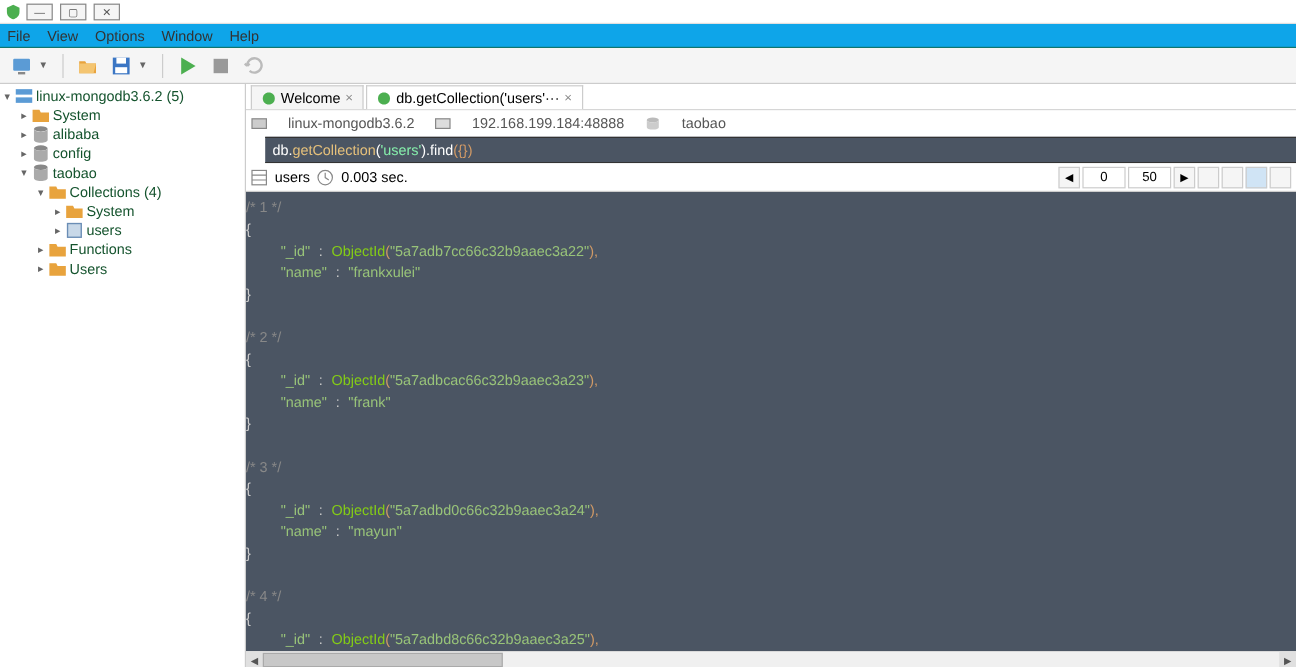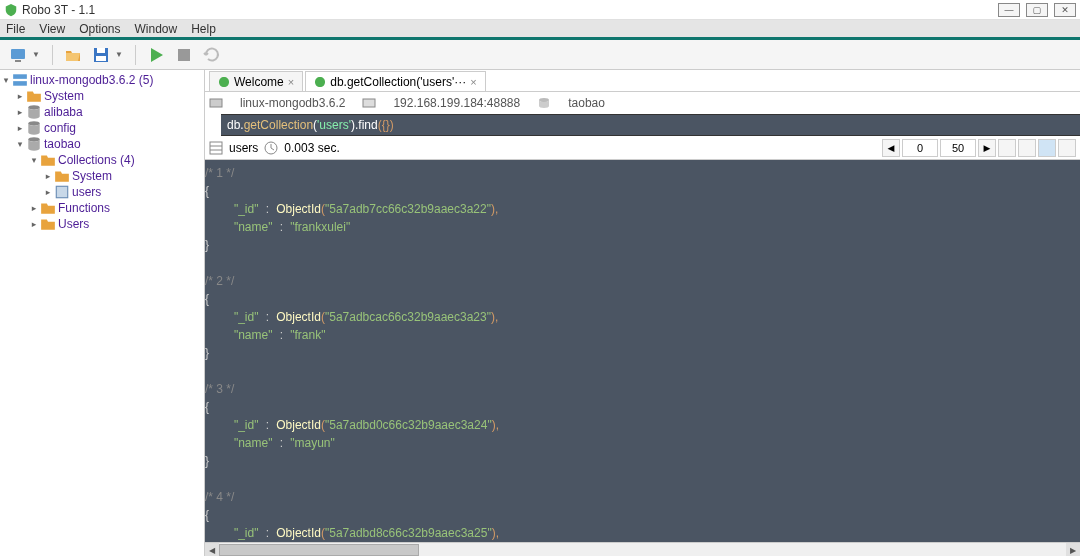--- a/index.html
+++ b/index.html
@@ -4,36 +4,36 @@
 <style>
 * { margin: 0; padding: 0; box-sizing: border-box; font-family: "Segoe UI", Tahoma, sans-serif; font-size: 12px; }
 body { background: #fff; width: 1080px; height: 556px; overflow: hidden; display: flex; flex-direction: column; }
 
 .titlebar { height: 20px; background: #fff; display: flex; align-items: center; padding: 0 4px; border-bottom: 1px solid #e0e0e0; }
 .titlebar .logo { width: 14px; height: 14px; margin-right: 4px; }
 .titlebar .title { flex: 1; color: #333; font-size: 12px; }
 .winbtns { display: flex; gap: 6px; }
 .winbtn { width: 22px; height: 14px; border: 1px solid #888; display: flex; align-items: center; justify-content: center; font-size: 9px; color: #555; background: #f5f5f5; }
 
-.menubar { height: 20px; background: #e5e5e5; display: flex; align-items: center; padding: 0 6px; gap: 14px; border-bottom: 3px solid #0f766e; }
+.menubar { height: 20px; background: #0ea5e9; display: flex; align-items: center; padding: 0 6px; gap: 14px; border-bottom: 1px solid #0f766e; }
 .menubar span { color: #333; cursor: default; }
 
 .toolbar { height: 30px; background: #f5f5f5; display: flex; align-items: center; padding: 0 6px; gap: 4px; border-bottom: 1px solid #ccc; }
 .tbtn { width: 24px; height: 24px; display: flex; align-items: center; justify-content: center; }
 .tbtn svg { width: 18px; height: 18px; }
 .dropdown-arrow { font-size: 8px; color: #666; margin-left: -2px; margin-right: 4px; }
 .sep { width: 1px; height: 20px; background: #ccc; margin: 0 4px; }
 
 .main { flex: 1; display: flex; overflow: hidden; }
 
 .sidebar { width: 205px; background: #fff; border-right: 1px solid #ccc; overflow: auto; padding: 2px 0; }
 .tree-item { display: flex; align-items: center; height: 16px; padding: 0 2px; cursor: default; white-space: nowrap; }
 .tree-arrow { width: 12px; text-align: center; color: #666; font-size: 9px; }
 .tree-icon { width: 16px; height: 14px; display: flex; align-items: center; justify-content: center; margin-right: 2px; }
-.tree-label { color: #4c1d95; }
+.tree-label { color: #14532d; }
 
 .content { flex: 1; display: flex; flex-direction: column; background: #fff; overflow: hidden; }
 
 .tabs { height: 22px; display: flex; align-items: flex-end; padding: 2px 4px 0; gap: 2px; border-bottom: 1px solid #ccc; }
 .tab { height: 20px; padding: 0 8px; display: flex; align-items: center; gap: 4px; border: 1px solid #ccc; border-bottom: none; background: #f5f5f5; font-family: monospace; font-size: 11px; }
 .tab.active { background: #fff; }
 .tab .close { color: #888; font-size: 11px; cursor: pointer; }
 .tab-icon { width: 12px; height: 12px; }
 
 .breadcrumb { height: 22px; display: flex; align-items: center; padding: 2px 4px; gap: 17px; font-family: monospace; font-size: 11px; color: #555; background: #fff; }
@@ -51,38 +51,37 @@
 .pageinput { width: 36px; height: 18px; border: 1px solid #ccc; text-align: center; font-size: 11px; }
 .viewbtn { width: 18px; height: 18px; border: 1px solid #ccc; background: #f5f5f5; }
 .viewbtn.active { background: #d0e4f5; }
 .clock-icon { width: 14px; height: 14px; }
 
 .results { flex: 1; background: #4b5563; color: #ccc; font-family: Consolas, monospace; font-size: 12px; line-height: 1.5; padding: 4px 0; overflow: auto; white-space: pre; }
 .results .comment { color: #888; }
 .results .brace { color: #ccc; }
 .results .key { color: #98c379; }
 .results .colon { color: #ccc; }
-.results .func { color: #fef9c3; }
+.results .func { color: #84cc16; }
 .results .str { color: #98c379; }
 .results .punct { color: #d19a66; }
 
 .hscroll { height: 14px; background: #f0f0f0; border-top: 1px solid #ccc; position: relative; }
 .hscroll .thumb { position: absolute; left: 14px; top: 1px; height: 12px; width: 200px; background: #c8c8c8; border: 1px solid #aaa; }
 .hscroll .arrow { position: absolute; top: 0; width: 14px; height: 14px; background: #e0e0e0; display: flex; align-items: center; justify-content: center; font-size: 8px; color: #555; }
 .hscroll .arrow.left { left: 0; }
 .hscroll .arrow.right { right: 0; }
 </style>
 </head>
 <body>
 
 <div class="titlebar">
   <svg class="logo" viewBox="0 0 16 16">
       <path fill="#4CAF50" d="M8 1l6 3v4c0 4-3 6-6 7-3-1-6-3-6-7V4z"></path>
     </svg>
-  <span class="title">Robo 3T - 1.1</span>
   <div class="winbtns">
     <div class="winbtn">—</div>
     <div class="winbtn">▢</div>
     <div class="winbtn">✕</div>
   </div>
 </div>
 
 <div class="menubar">
   <span>File</span>
   <span>View</span>

